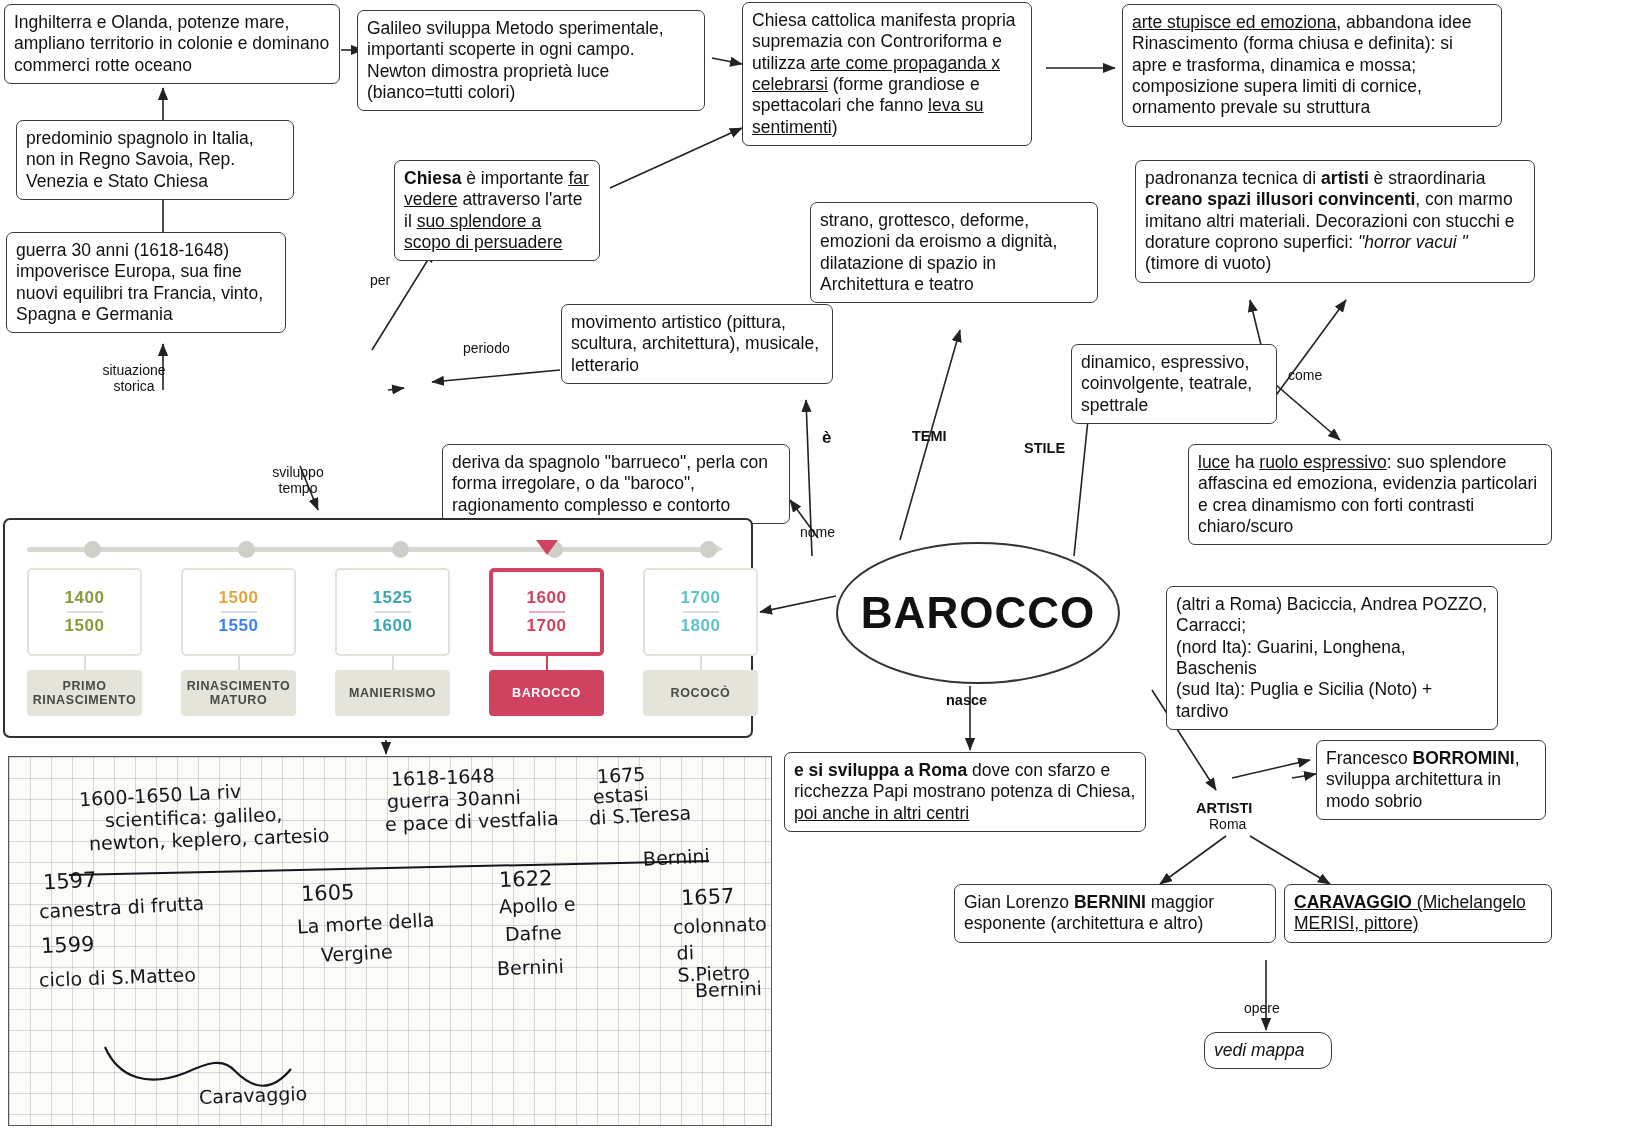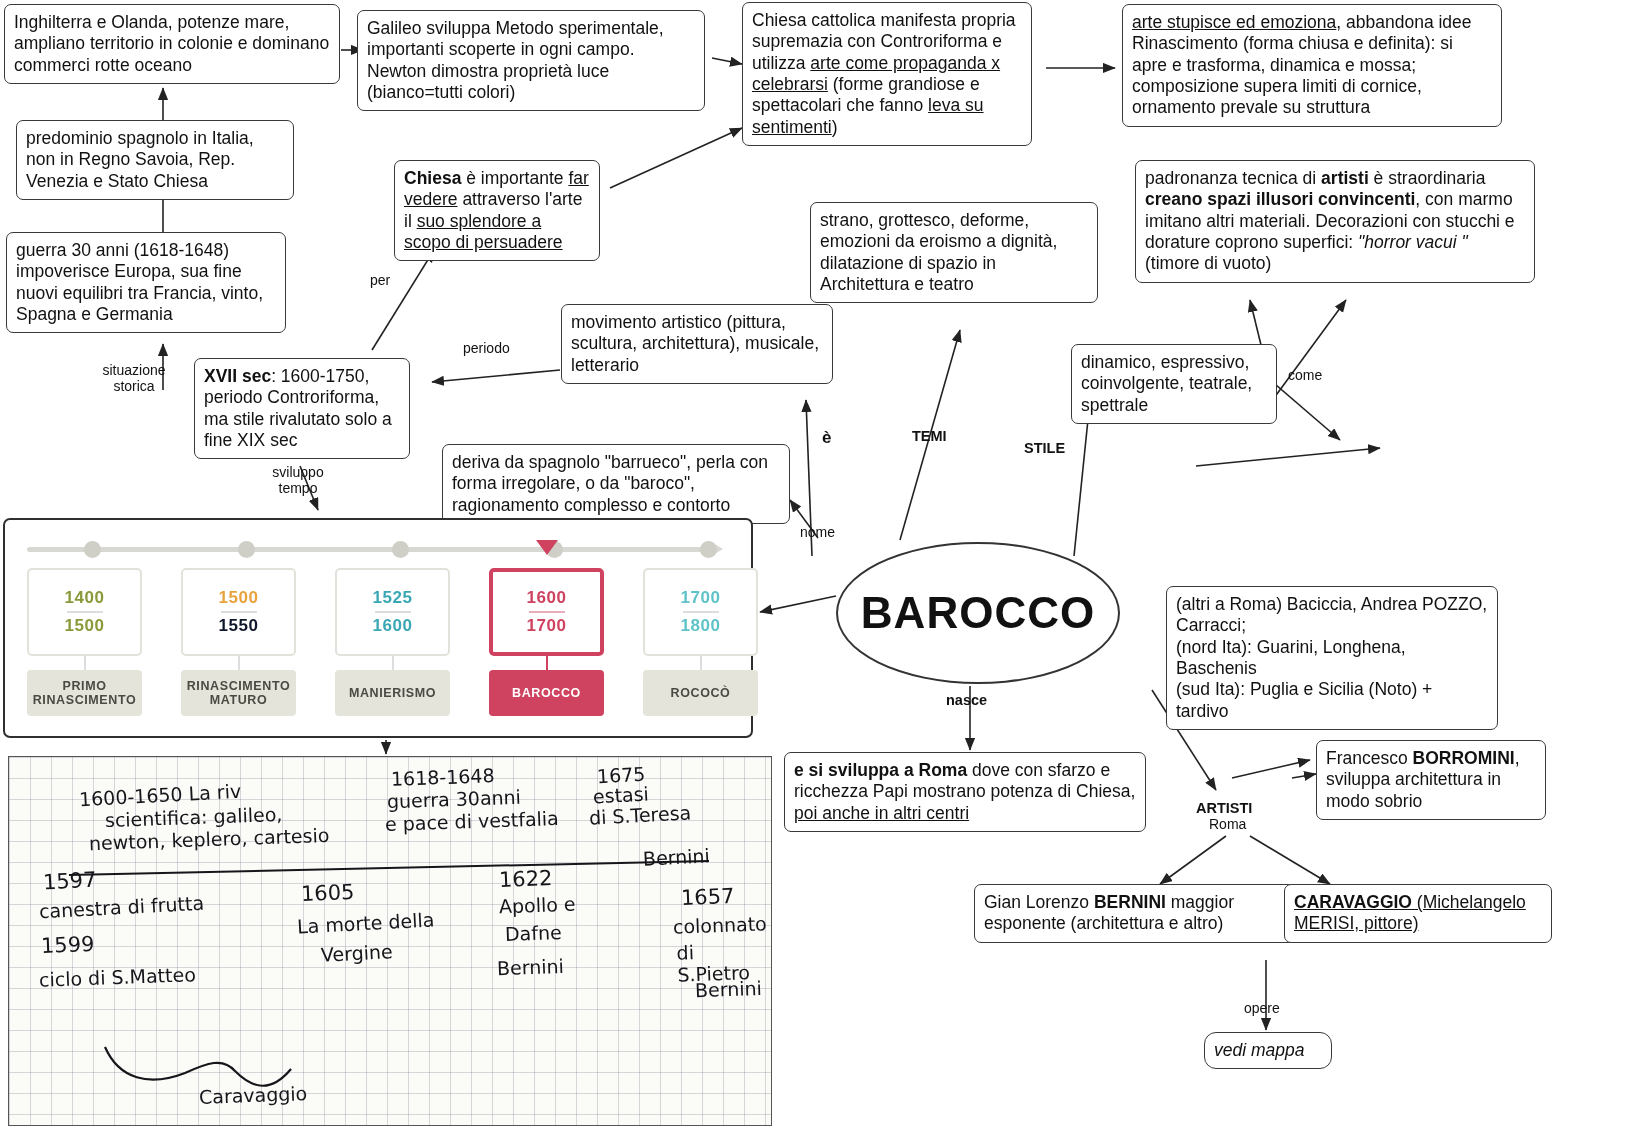--- a/index.html
+++ b/index.html
@@ -92,29 +92,29 @@
   <div class="node" style="left:357px;top:10px;width:348px;">Galileo sviluppa Metodo sperimentale, importanti scoperte in ogni campo. Newton dimostra proprietà luce (bianco=tutti colori)</div>
   <div class="node" style="left:742px;top:2px;width:290px;">Chiesa cattolica manifesta propria supremazia con Controriforma e utilizza <span class="u">arte come propaganda x celebrarsi</span> (forme grandiose e spettacolari che fanno <span class="u">leva su sentimenti</span>)</div>
   <div class="node" style="left:16px;top:120px;width:278px;">predominio spagnolo in Italia, non in Regno Savoia, Rep. Venezia e Stato Chiesa</div>
 
   <div class="node" style="left:1122px;top:4px;width:380px;"><span class="u">arte stupisce ed emoziona</span>, abbandona idee Rinascimento (forma chiusa e definita): si apre e trasforma, dinamica e mossa; composizione supera limiti di cornice, ornamento prevale su struttura</div>
   <div class="node" style="left:6px;top:232px;width:280px;">guerra 30 anni (1618-1648) impoverisce Europa, sua fine nuovi equilibri tra Francia, vinto, Spagna e Germania</div>
   <div class="node" style="left:394px;top:160px;width:206px;"><span class="b">Chiesa</span> è importante <span class="u">far vedere</span> attraverso l'arte il <span class="u">suo splendore a scopo di persuadere</span></div>
   <div class="node" style="left:1135px;top:160px;width:400px;">padronanza tecnica di <span class="b">artisti</span> è straordinaria <span class="b">creano spazi illusori convincenti</span>, con marmo imitano altri materiali. Decorazioni con stucchi e dorature coprono superfici: <span class="i">"horror vacui "</span> (timore di vuoto)</div>
   <div class="node" style="left:810px;top:202px;width:288px;">strano, grottesco, deforme, emozioni da eroismo a dignità, dilatazione di spazio in Architettura e teatro</div>
 
-  <div class="node" style="left:194px;top:358px;width:216px;"><span class="b">XVII sec</span>: 1600-1750, periodo Controriforma, ma stile rivalutato solo a fine XIX sec</div>
   <div class="node" style="left:561px;top:304px;width:272px;">movimento artistico (pittura, scultura, architettura), musicale, letterario</div>
   <div class="node" style="left:1071px;top:344px;width:206px;">dinamico, espressivo, coinvolgente, teatrale, spettrale</div>
+  <div class="node" style="left:1188px;top:444px;width:364px;"><span class="u">luce</span> ha <span class="u">ruolo espressivo</span>: suo splendore affascina ed emoziona, evidenzia particolari e crea dinamismo con forti contrasti chiaro/scuro</div>
   <div class="node" style="left:442px;top:444px;width:348px;">deriva da spagnolo "barrueco", perla con forma irregolare, o da "baroco", ragionamento complesso e contorto</div>
 
   <div class="node" style="left:1166px;top:586px;width:332px;">(altri a Roma) Baciccia, Andrea POZZO, Carracci;<br>(nord Ita): Guarini, Longhena, Baschenis<br>(sud Ita): Puglia e Sicilia (Noto) + tardivo</div>
   <div class="node" style="left:1316px;top:740px;width:230px;">Francesco <span class="b">BORROMINI</span>, sviluppa architettura in modo sobrio</div>
   <div class="node" style="left:784px;top:752px;width:362px;"><span class="b">e si sviluppa a Roma</span> dove con sfarzo e ricchezza Papi mostrano potenza di Chiesa, <span class="u">poi anche in altri centri</span></div>
-  <div class="node" style="left:954px;top:884px;width:322px;margin-left:20px;">Gian Lorenzo <span class="b">BERNINI</span> maggior esponente (architettura e altro)</div>
+  <div class="node" style="left:954px;top:884px;width:322px;">Gian Lorenzo <span class="b">BERNINI</span> maggior esponente (architettura e altro)</div>
   <div class="node" style="left:1284px;top:884px;width:268px;text-decoration:underline;"><span class="b">CARAVAGGIO</span> (Michelangelo MERISI, pittore)</div>
   <div class="node" style="left:1204px;top:1032px;width:128px;text-align:left;border-radius:12px;"><span class="i">vedi mappa</span></div>
 
   <div id="barocco">
     <span>BAROCCO</span>
   </div>
 
   <div class="lbl light" style="left:370px;top:272px;">per</div>
   <div class="lbl light" style="left:463px;top:340px;">periodo</div>
   <div class="lbl light center" style="left:92px;top:362px;width:84px;white-space:pre-line;">situazione
@@ -150,21 +150,21 @@
       </div>
       <div class="tl-stem"></div>
       <div class="tl-name" style="white-space:pre-line;">PRIMO
 RINASCIMENTO</div>
     </div>
 
     <div class="tl-col" style="left:176px;">
       <div class="tl-box">
         <span class="y1" style="color:#e8a33d">1500</span>
         <span class="tl-sep"></span>
-        <span class="y2" style="color:#0f172a">1550</span>
+        <span class="y2" style="color:#3b82f6">1550</span>
       </div>
       <div class="tl-stem"></div>
       <div class="tl-name" style="white-space:pre-line;">RINASCIMENTO
 MATURO</div>
     </div>
 
     <div class="tl-col" style="left:330px;">
       <div class="tl-box">
         <span class="y1" style="color:#3aa7b5">1525</span>
         <span class="tl-sep"></span>

